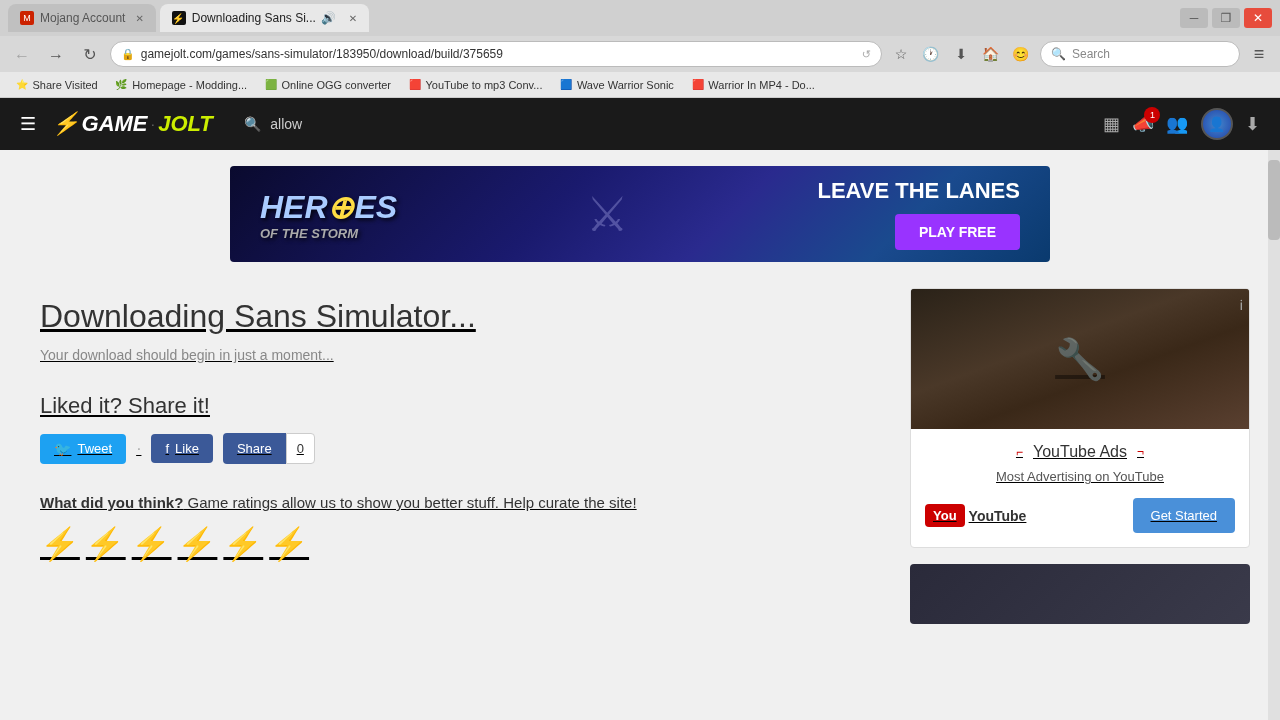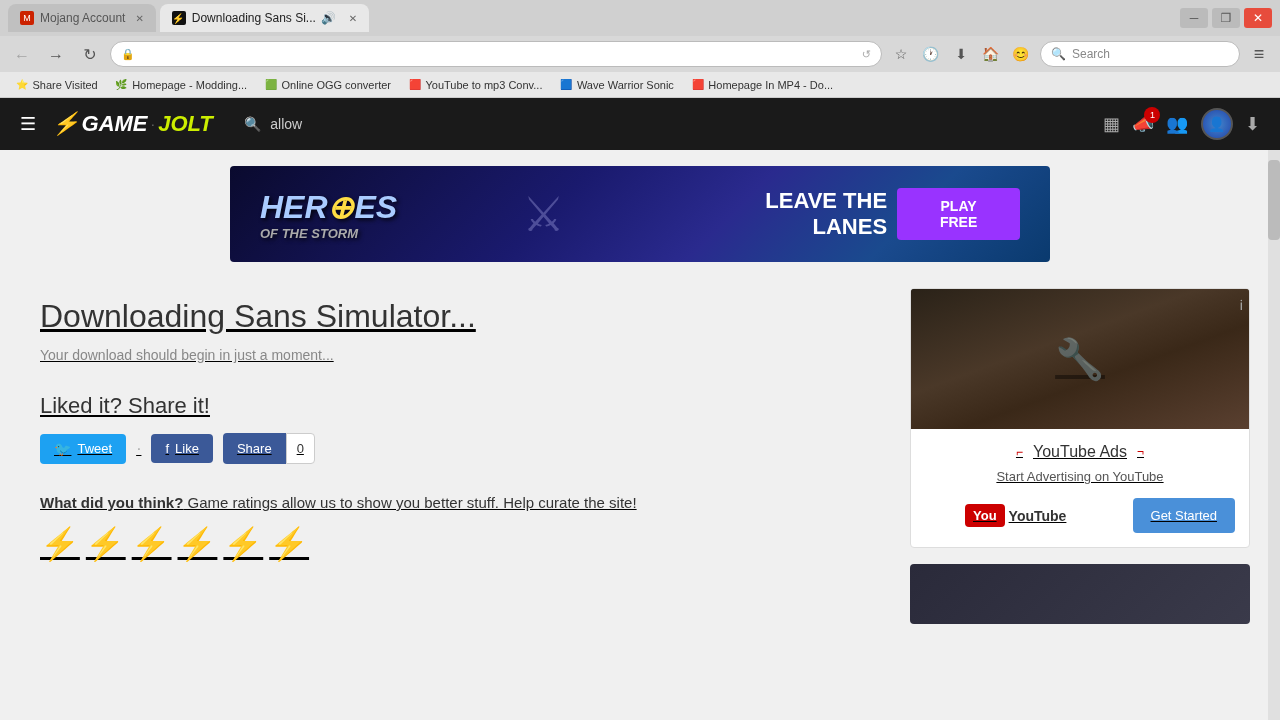--- a/index.html
+++ b/index.html
@@ -160,21 +160,21 @@
     }
     .ad-title {
       font-size: 28px;
       font-weight: 900;
       color: white;
       font-style: italic;
       text-shadow: 2px 2px 4px rgba(0,0,0,0.8);
     }
     .ad-title .heroes { font-size: 32px; }
     .ad-subtitle { color: #aaa; font-size: 13px; font-style: italic; }
-    .ad-right { display: flex; flex-direction: row; align-items: flex-end; gap: 10px; }
+    .ad-right { display: flex; flex-direction: column; align-items: flex-end; gap: 10px; }
     .ad-tagline { color: white; font-size: 22px; font-weight: 900; text-align: right; }
     .ad-btn {
       background: #9933ff;
       color: white;
       border: none;
       padding: 10px 24px;
       font-size: 14px;
       font-weight: bold;
       border-radius: 4px;
       cursor: pointer;
@@ -284,21 +284,21 @@
       align-items: center;
       justify-content: center;
       color: #888;
       font-size: 12px;
       position: relative;
     }
     .right-ad-body { padding: 14px; }
     .yt-ads-title { text-align: center; font-size: 16px; color: #333; margin-bottom: 8px; display: flex; align-items: center; justify-content: center; gap: 10px; }
     .yt-ads-corners { color: #cc0000; font-size: 12px; }
     .yt-ads-sub { text-align: center; font-size: 13px; color: #555; margin-bottom: 14px; }
-    .yt-footer { display: flex; align-items: center; justify-content: space-between; margin-left: 40px; }
+    .yt-footer { display: flex; align-items: center; justify-content: space-between; }
     .yt-logo { display: flex; align-items: center; gap: 4px; }
     .yt-logo-box { background: #cc0000; color: white; padding: 4px 8px; border-radius: 4px; font-size: 13px; font-weight: bold; }
     .yt-logo-text { color: #333; font-size: 14px; font-weight: bold; }
     .get-started-btn {
       background: #4a90d9;
       color: white;
       border: none;
       padding: 10px 18px;
       border-radius: 4px;
       font-size: 13px;
@@ -363,20 +363,21 @@
       <button class="win-btn close">✕</button>
     </div>
   </div>
 
   <div class="nav-bar">
     <button class="nav-btn disabled">←</button>
     <button class="nav-btn">→</button>
     <button class="nav-btn">↻</button>
     <div class="url-bar">
       <span class="lock-icon">🔒</span>
+      <span>gamejolt.com/games/sans-simulator/183950/download/build/375659</span>
       <span style="margin-left:auto; color:#aaa; font-size:11px;">↺</span>
     </div>
     <div class="nav-icons">
       <button class="nav-icon-btn">☆</button>
       <button class="nav-icon-btn">🕐</button>
       <button class="nav-icon-btn">⬇</button>
       <button class="nav-icon-btn">🏠</button>
       <button class="nav-icon-btn">😊</button>
     </div>
     <div class="search-box">
@@ -402,21 +403,21 @@
     <div class="bookmark-item">
       <span class="bm-icon">🟥</span>
       <span>YouTube to mp3 Conv...</span>
     </div>
     <div class="bookmark-item">
       <span class="bm-icon">🟦</span>
       <span>Wave Warrior Sonic</span>
     </div>
     <div class="bookmark-item">
       <span class="bm-icon">🟥</span>
-      <span>Homepage In MP4 - Do...</span>
+      <span>Warrior In MP4 - Do...</span>
     </div>
   </div>
 
 </div>
 
 <div class="gj-nav">
   <span class="hamburger">☰</span>
   <div class="gj-logo">
     <span class="bolt">⚡</span>
     <span class="game">GAME</span>
@@ -506,21 +507,21 @@
             <div style="color:#888; font-size:40px; opacity:0.4;">🔧</div>
           </div>
           <span class="ad-info-icon">ℹ</span>
         </div>
         <div class="right-ad-body">
           <div class="yt-ads-title">
             <span class="yt-ads-corners">⌐</span>
             <span>YouTube Ads</span>
             <span class="yt-ads-corners">¬</span>
           </div>
-          <div class="yt-ads-sub">Start Advertising on YouTube</div>
+          <div class="yt-ads-sub">Most Advertising on YouTube</div>
           <div class="yt-footer">
             <div class="yt-logo">
               <div class="yt-logo-box">You</div>
               <div class="yt-logo-text">YouTube</div>
             </div>
             <button class="get-started-btn">Get Started</button>
           </div>
         </div>
       </div>
 

